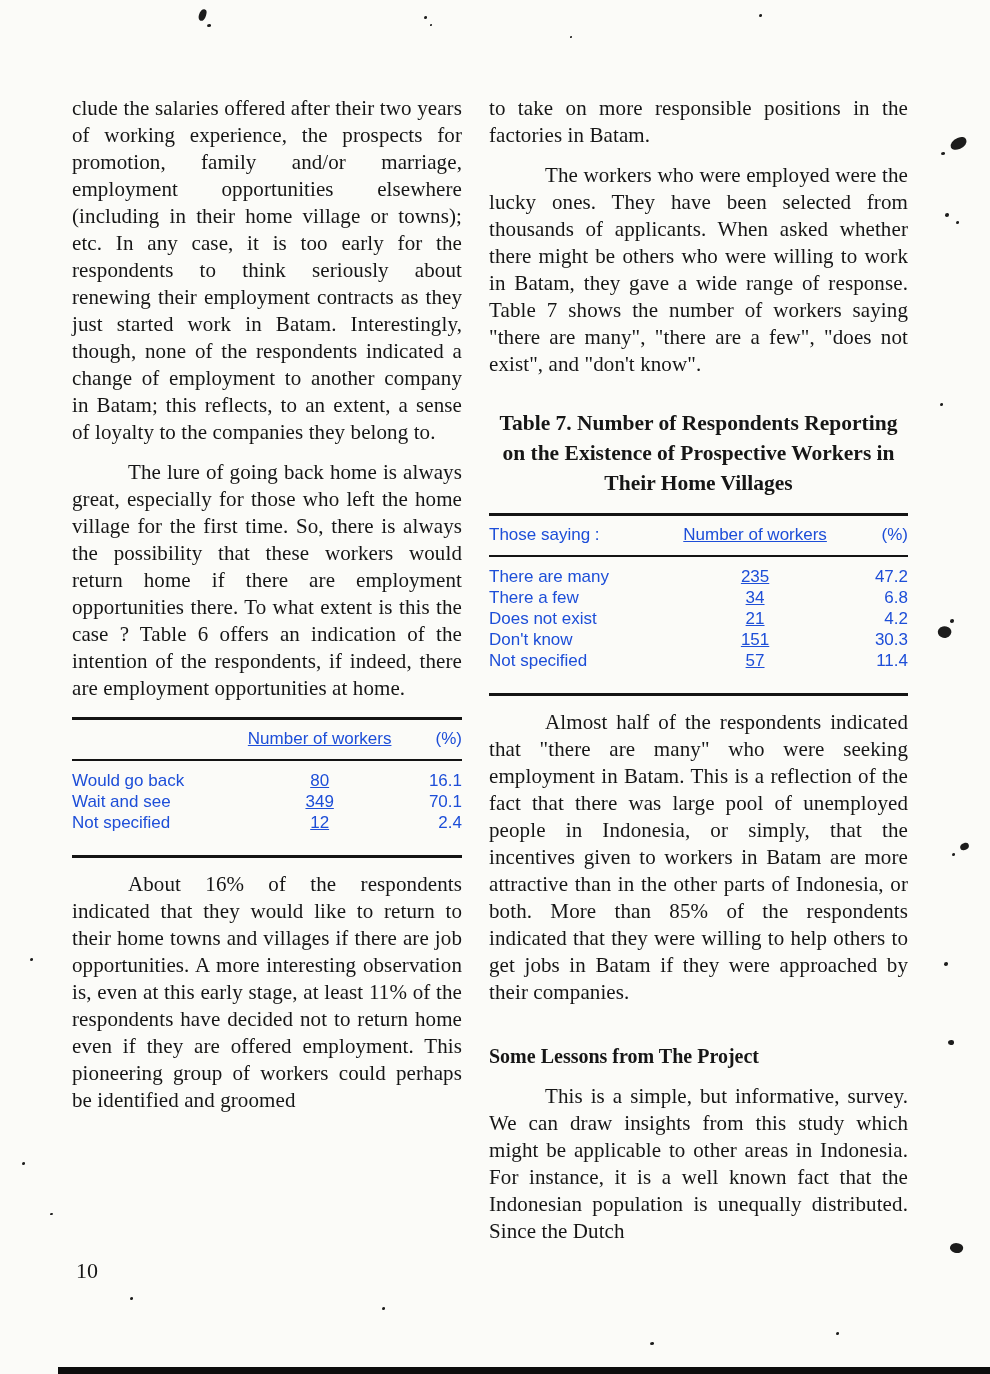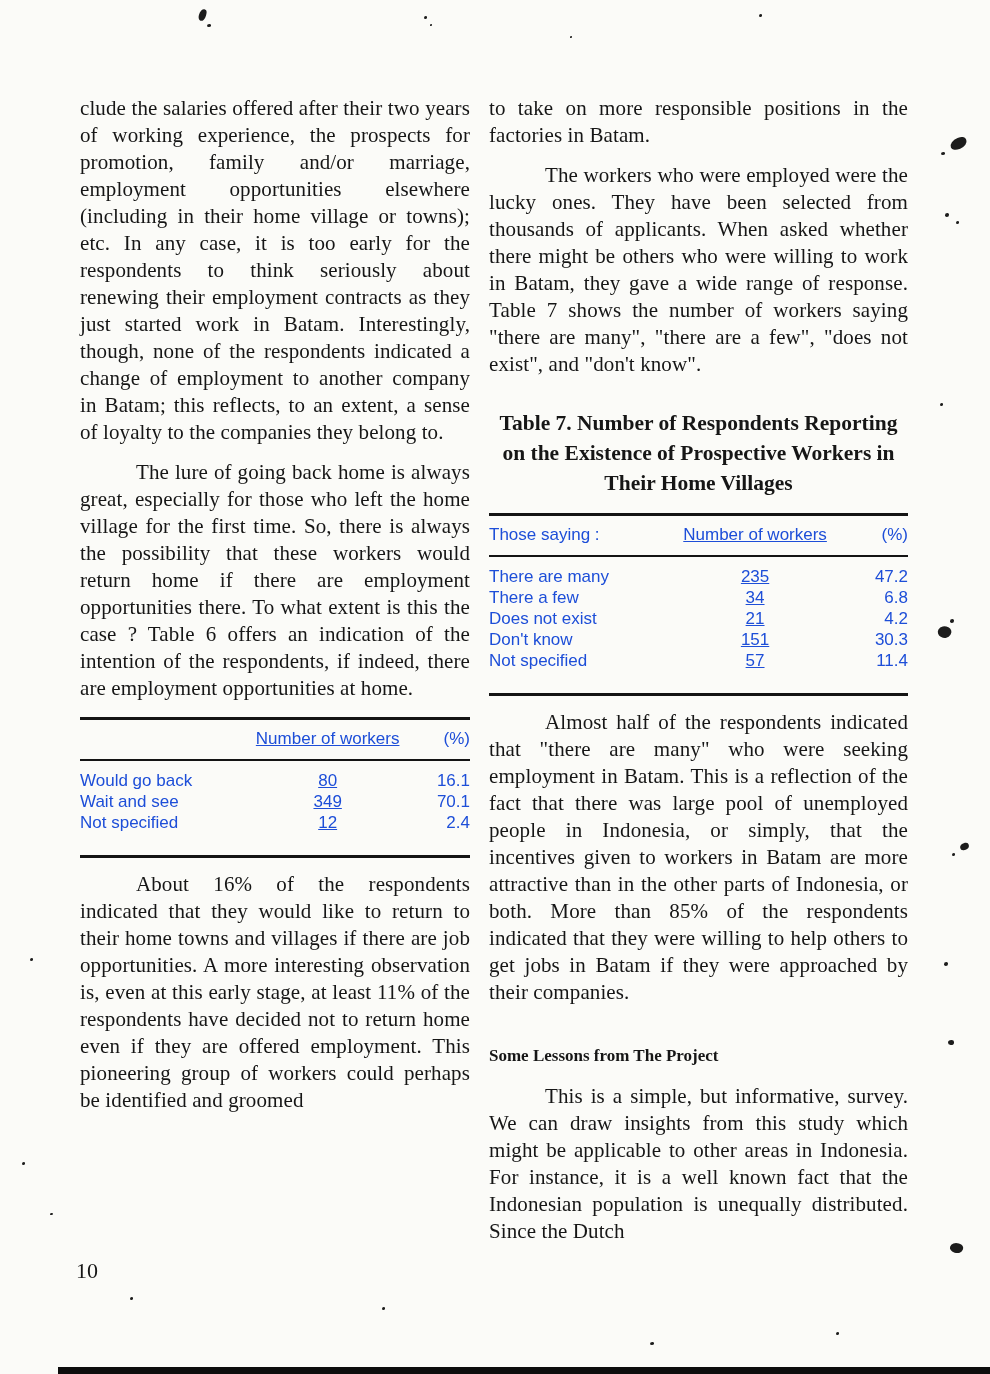--- a/index.html
+++ b/index.html
@@ -13,21 +13,21 @@
     background: #fbfbf8;
     font-family: "Liberation Serif", serif;
     color: #161616;
     overflow: hidden;
   }
   .column {
     position: absolute;
     top: 95px;
   }
   .col-left {
-    left: 80px;
+    left: 72px;
     width: 390px;
   }
   .col-right {
     left: 489px;
     width: 419px;
   }
   p.body-text {
     margin: 0;
     font-size: 21px;
     line-height: 27px;
@@ -66,21 +66,21 @@
   .data-table td {
     padding: 0;
     line-height: 21px;
   }
   .data-table tbody tr:first-child td { padding-top: 9px; }
   .data-table tbody tr:last-child td { padding-bottom: 22px; }
   .data-table .c2 { text-align: center; width: 45%; text-decoration: underline; }
   .data-table .c3 { text-align: right; width: 14%; }
   .section-heading {
     font-weight: bold;
-    font-size: 17px;
+    font-size: 20px;
     line-height: 28px;
     margin: 36px 0 0 0;
   }
   .after-table { margin-top: 28px; }
   .after-table7 { margin-top: 14px; }
   .after-heading { margin-top: 16px; }
   .page-number {
     position: absolute;
     left: 76px;
     top: 1258px;

